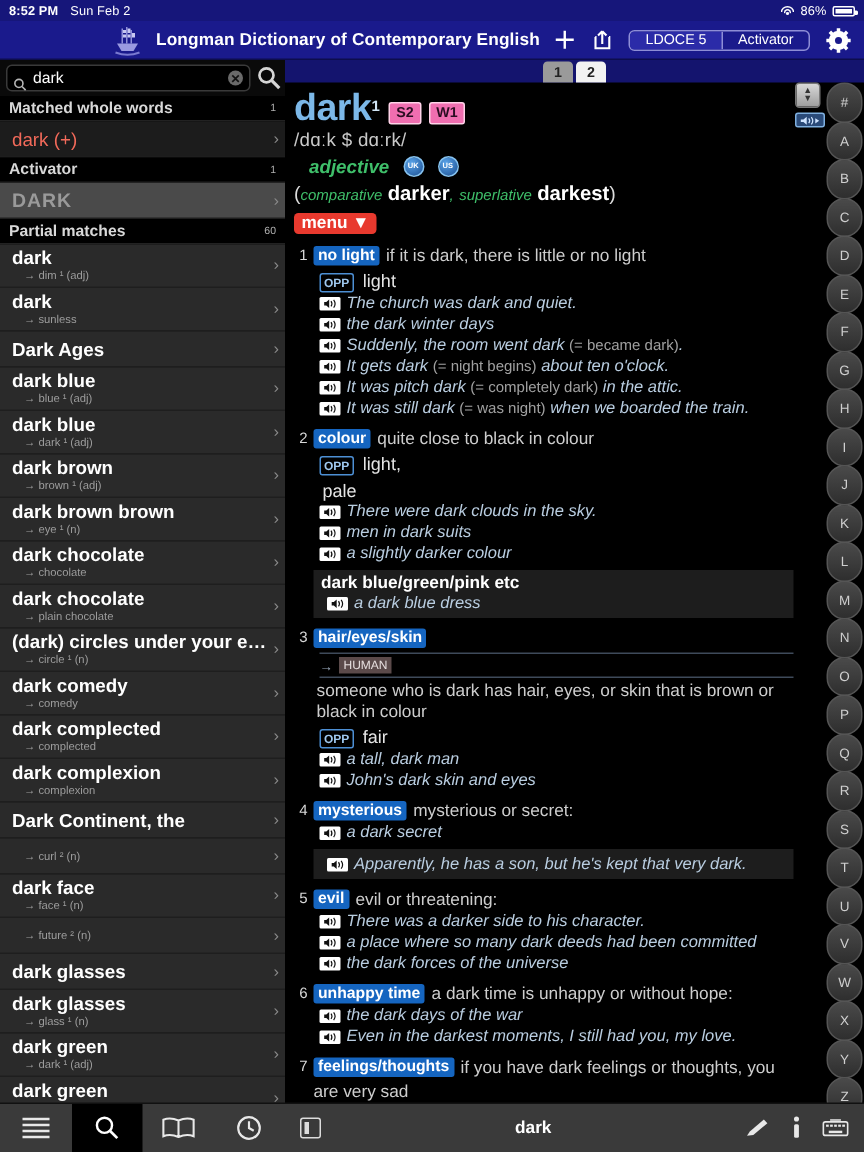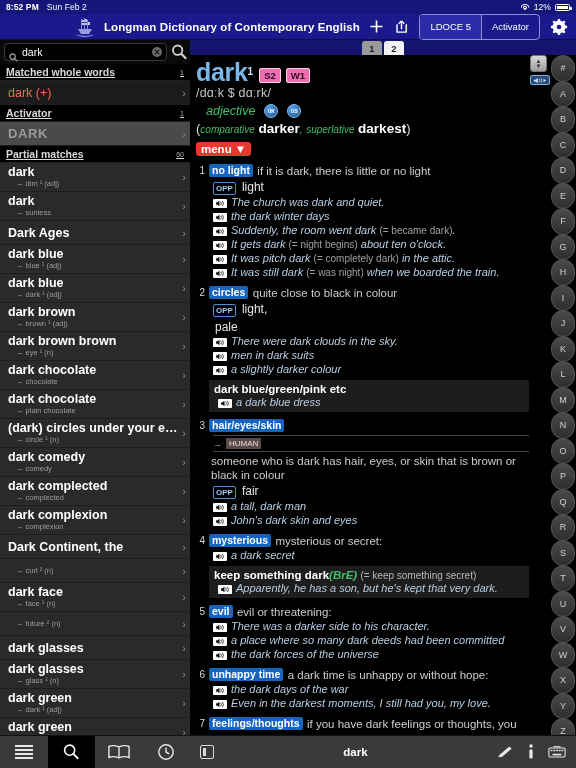--- a/index.html
+++ b/index.html
@@ -38,21 +38,21 @@
   }
   .logo-ship { width: 22px; height: 22px; position: relative; margin-left: 68px; flex: none; }
   .logo-ship svg { display: block; }
   .app-title {
     color: #fff; font-size: 11.5px; font-weight: 700; margin-left: 8px;
     white-space: nowrap; letter-spacing: .1px;
   }
   .nav-right { margin-left: auto; display: flex; align-items: center; gap: 10px; padding-right: 2px;}
   .nav-ic { color: #fff; display: flex; align-items: center; justify-content: center; }
   .seg {
-    display: flex; border: 1px solid #8e8ed6; border-radius: 4px; overflow: hidden; height: 26px;
+    display: flex; border: 1px solid #8e8ed6; border-radius: 4px; overflow: hidden; height: 14px;
   }
   .seg div {
     color: #fff; font-size: 9.5px; padding: 0 10px; display: flex; align-items: center;
     border-right: 1px solid #8e8ed6;
   }
   .seg div:last-child { border-right: none; }
   .seg div.active { background: #2b2ba8; }
   .gear { width: 18px; height: 18px; }
 
   
@@ -72,21 +72,20 @@
   .clear-x { width: 10px; height: 10px; border-radius: 50%; background: #6a6a6a;
              color: #111; font-size: 8px; display:flex; align-items:center; justify-content:center;
              font-weight:700; flex:none; }
   .big-mag { width: 18px; height: 18px; flex: none; }
 
   .list { flex: 1; overflow: hidden; }
   .sec-head {
     background: #000; color: #d8d8d8; font-size: 10.5px; font-weight: 700;
     padding: 2px 6px 2px 6px; display: flex; align-items: center;
     border-bottom: 1px solid #222;
-    text-decoration: underline;
   }
   .sec-head .cnt { margin-left: auto; font-size: 7px; font-weight: 400; color: #b0b0b0; }
 
   .row {
     display: flex; align-items: center; padding: 2px 4px 2px 8px;
     border-bottom: 1px solid #1e1e1e; background: #2a2a2a; min-height: 24px;
   }
   .row.matched { background: #1c1c1c; }
   .row.matched .row-title { color: #f26a5a; font-size: 12.5px; font-weight: 400; }
   .row.activator { background: #4a4a4a; }
@@ -111,21 +110,21 @@
            overflow: hidden; padding: 4px 6px 0 6px; }
 
   .hw-line { display: flex; align-items: flex-start; gap: 6px; }
   .headword { color: #7cb8e8; font-size: 25px; font-weight: 700; line-height: 26px; letter-spacing: -.3px; }
   .hw-sup { color: #cfe4f5; font-size: 10px; vertical-align: super; font-weight: 700; }
   .freq { display: flex; gap: 5px; margin-top: 9px; }
   .freq span { background: #f06eb0; color: #2b0d22; font-size: 9.5px; font-weight: 700;
                border-radius: 2px; padding: 1px 4px; line-height: 11px; border: 1px solid #ffd2e8; }
   .phon { color: #c9c9c9; font-size: 12.5px; line-height: 15px; letter-spacing: .2px; margin-top: 1px; }
   .pos-line { display: flex; align-items: center; gap: 9px; margin: 3px 0 0 10px; }
-  .pos { color: #3fbf6a; font-size: 12.5px; font-style: italic; font-weight: 400; }
+  .pos { color: #3fbf6a; font-size: 12.5px; font-style: italic; font-weight: 700; }
   .spk-round { width: 14px; height: 14px; border-radius: 50%;
                background: radial-gradient(circle at 35% 30%, #5aa3e8, #1b4f92);
                color: #fff; font-size: 5px; display: flex; align-items: center; justify-content: center;
                font-weight: 700; border: 1px solid #86c2ef; }
   .gram { margin-top: 3px; font-size: 13px; color: #dcdcdc; }
   .gram i { color: #3fbf6a; font-size: 10px; font-style: italic; }
   .gram b { color: #fff; font-size: 13.5px; }
 
   .menu-btn { display: inline-block; background: #e8392e; color: #fff; font-size: 11.5px;
               font-weight: 700; border-radius: 3px; padding: 1px 5px; margin-top: 6px; }
@@ -199,21 +198,21 @@
 
   <div class="statusbar">
     <span class="sb-time">8:52 PM</span>
     <span class="sb-date">Sun Feb 2</span>
     <span class="sb-right">
       <span class="wifi-ic">
           <i></i>
           <i></i>
           <i></i>
         </span>
-      <span>12%</span>
+      <span>86%</span>
       <span class="batt">
           <i></i>
         </span>
     </span>
   </div>
 
   <div class="navbar">
     <span class="logo-ship">
       <svg width="22" height="22" viewBox="0 0 22 22">
         <rect x="7" y="3" width="1" height="10" fill="#8f8fd8"></rect>
@@ -553,21 +552,21 @@
                       <path d="M8.2 1 Q10.4 4 8.2 7" stroke="#111" stroke-width=".9" fill="none"></path>
                     </svg>
                   </span>
                   <span class="ex-t">It was still dark <span class="gl">(= was night)</span> when we boarded the train.</span>
                 </div>
               </div>
             </div>
             <div class="sense">
               <div class="sense-num">2</div>
               <div class="sense-body">
-                <div class="def-line"><span class="sig">circles</span> <span class="deftxt">quite close to black in colour</span></div>
+                <div class="def-line"><span class="sig">colour</span> <span class="deftxt">quite close to black in colour</span></div>
                 <div class="opp-row">
                   <span class="opp">OPP</span>
                   <span class="opp-w">light,</span>
                 </div>
                 <div class="opp-w" style="margin: 3px 0px 0px 6px;">pale</div>
                 <div class="ex">
                   <span class="spk-sq">
                     <svg width="11" height="7" viewBox="0 0 12 8">
                       <path d="M1 2.6 H2.6 L4.8 0.8 V7.2 L2.6 5.4 H1 Z" fill="#111"></path>
                       <path d="M6.2 2 Q7.6 4 6.2 6" stroke="#111" stroke-width=".9" fill="none"></path>
@@ -654,21 +653,20 @@
                   <span class="spk-sq">
                     <svg width="11" height="7" viewBox="0 0 12 8">
                       <path d="M1 2.6 H2.6 L4.8 0.8 V7.2 L2.6 5.4 H1 Z" fill="#111"></path>
                       <path d="M6.2 2 Q7.6 4 6.2 6" stroke="#111" stroke-width=".9" fill="none"></path>
                       <path d="M8.2 1 Q10.4 4 8.2 7" stroke="#111" stroke-width=".9" fill="none"></path>
                     </svg>
                   </span>
                   <span class="ex-t">a dark secret</span>
                 </div>
                 <div class="phr-block">
-                  <div class="phr-head">keep something dark<span class="bre">(BrE)</span> <span class="gl">(= keep something secret)</span></div>
                   <div class="ex">
                     <span class="spk-sq">
                       <svg width="11" height="7" viewBox="0 0 12 8">
                         <path d="M1 2.6 H2.6 L4.8 0.8 V7.2 L2.6 5.4 H1 Z" fill="#111"></path>
                         <path d="M6.2 2 Q7.6 4 6.2 6" stroke="#111" stroke-width=".9" fill="none"></path>
                         <path d="M8.2 1 Q10.4 4 8.2 7" stroke="#111" stroke-width=".9" fill="none"></path>
                       </svg>
                     </span>
                     <span class="ex-t">Apparently, he has a son, but he's kept that very dark.</span>
                   </div>

